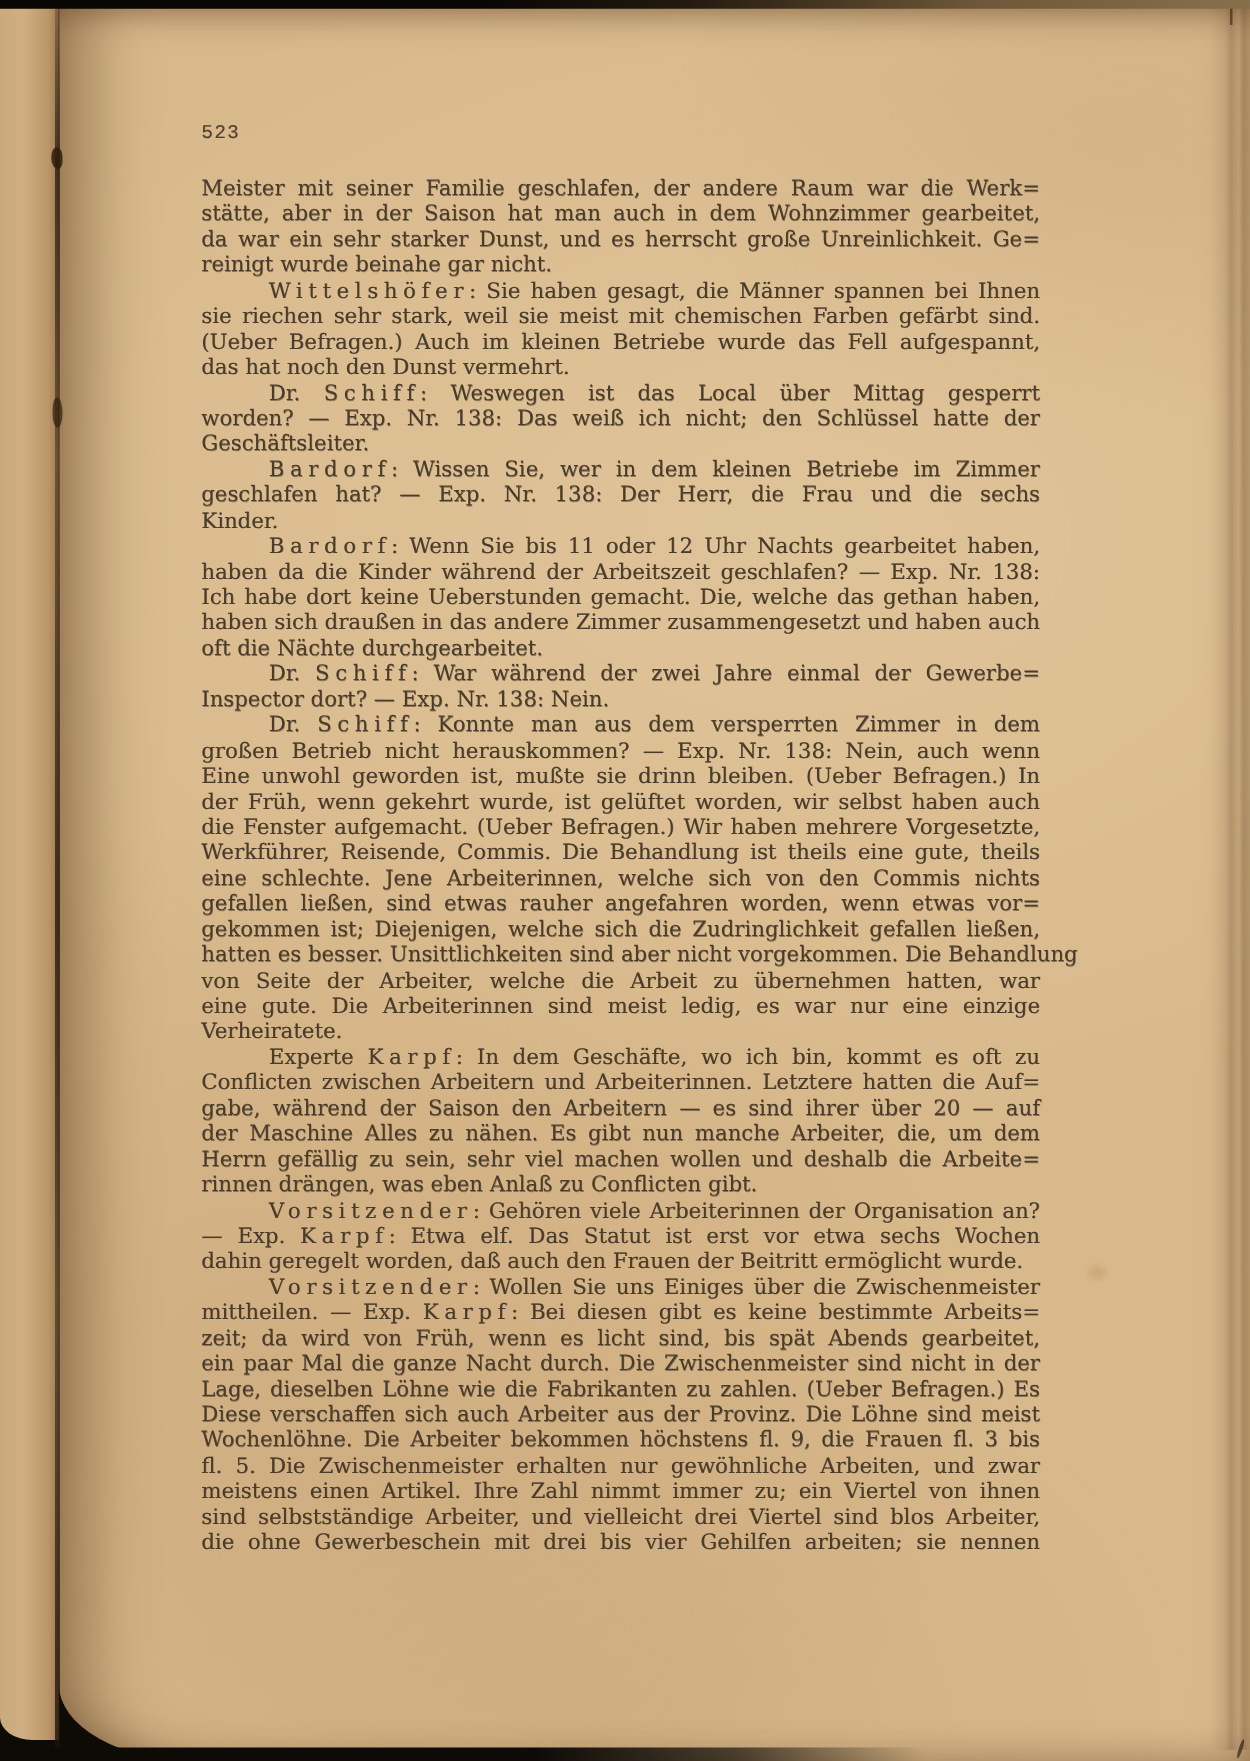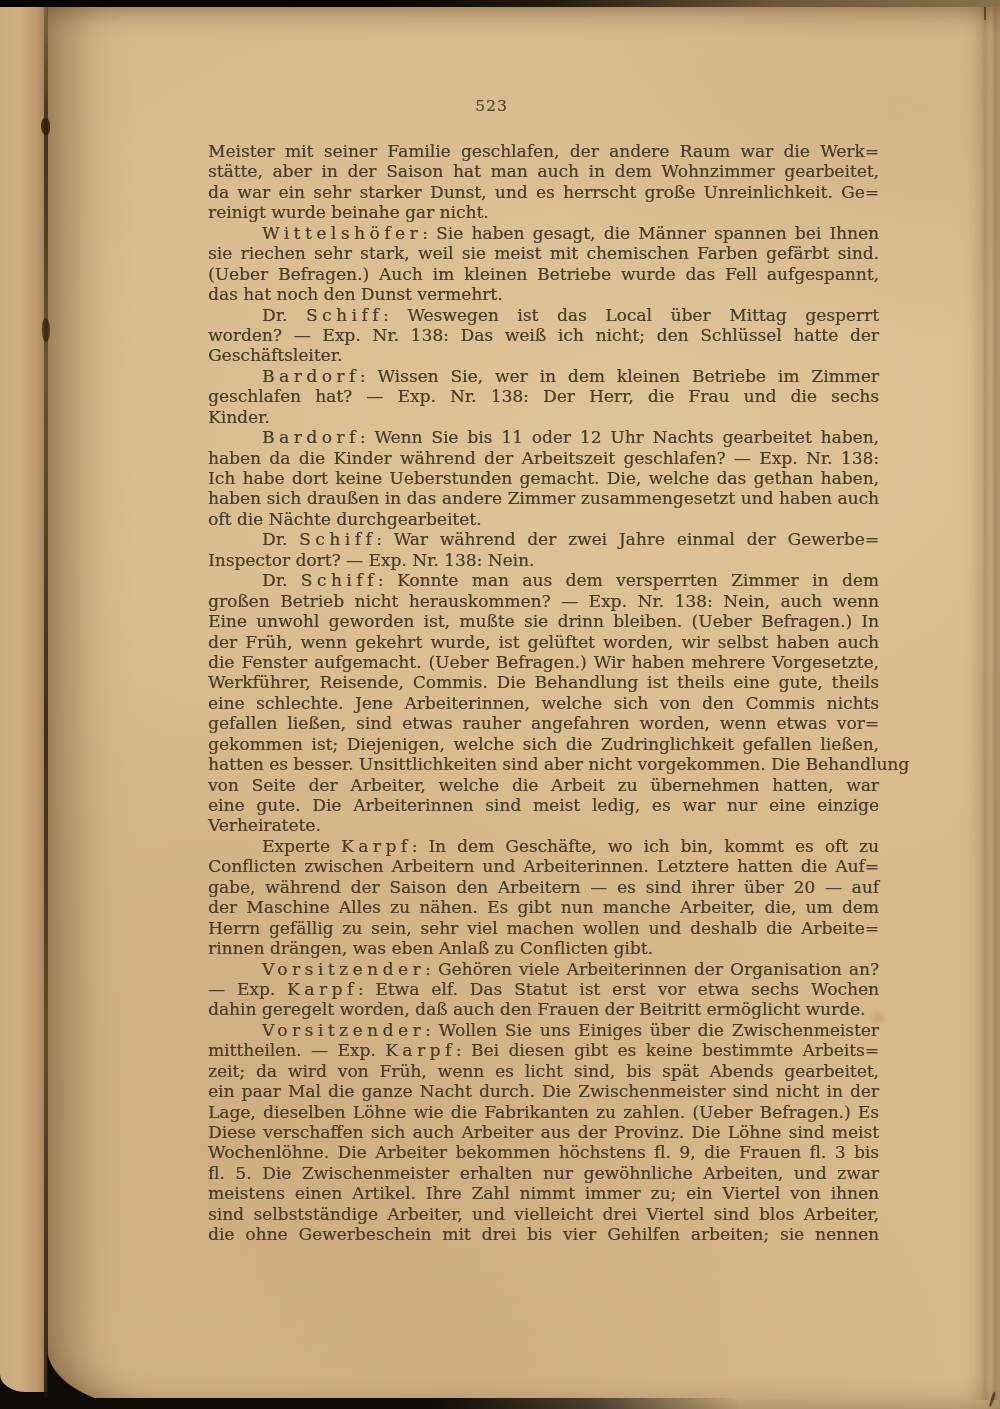--- a/index.html
+++ b/index.html
@@ -60,29 +60,29 @@
     position:absolute;left:0;bottom:0;width:740px;height:11px;
     background:linear-gradient(to right,#0e0b07 0,#0e0b07 58%,rgba(14,11,7,0.65) 80%,rgba(14,11,7,0) 100%);
   }
   .corner-mark{position:absolute;right:6px;bottom:2px;width:3px;height:16px;
     background:rgba(30,18,8,0.6);border-radius:50%;transform:rotate(18deg);}
   .stain{position:absolute;left:864px;top:1006px;width:28px;height:24px;
     background:radial-gradient(closest-side,rgba(178,112,58,0.28),rgba(178,112,58,0) 75%);}
   
   .page-number{
     position:absolute;left:161px;top:97px;width:671px;
-    text-align:center;padding-right:10px;box-sizing:border-box;
+    text-align:left;padding-right:10px;box-sizing:border-box;
     font-size:15.5px;letter-spacing:1px;color:#54442f;
     text-shadow:0.4px 0.4px 0.3px rgba(84,68,47,0.5);
+    font-family:Liberation Mono, monospace;
   }
   .textblock{
     position:absolute;left:161px;top:141px;width:671px;
     font-size:17px;color:#4a3c2b;
     text-shadow:0.4px 0.4px 0.3px rgba(74,60,43,0.55);
-    margin-left:47px;
   }
   .line{height:20.45px;line-height:20.45px;text-align:justify;white-space:nowrap;}
   .line.j{text-align-last:justify;}
   .line.in{text-indent:54px;}
   .sp{letter-spacing:4.5px;}
 </style>
 </head>
 <body>
 
 <div class="scan">

